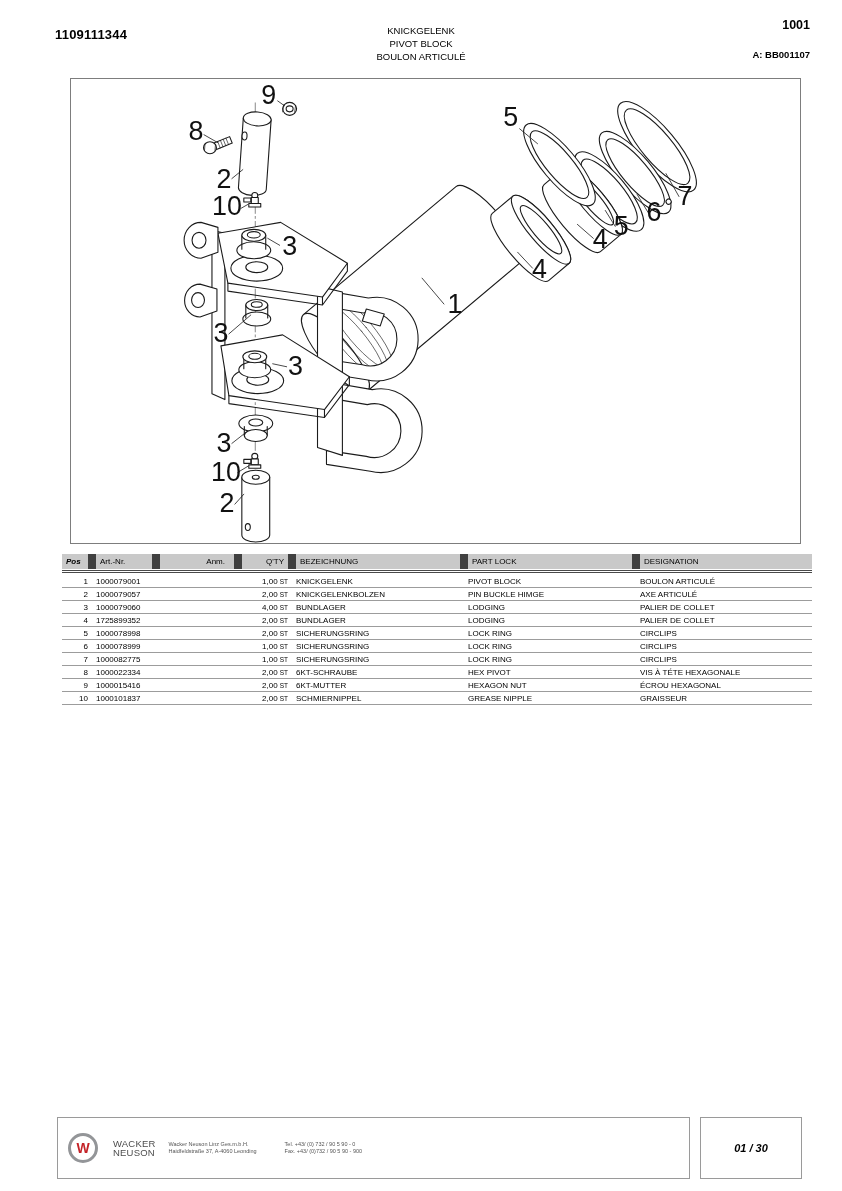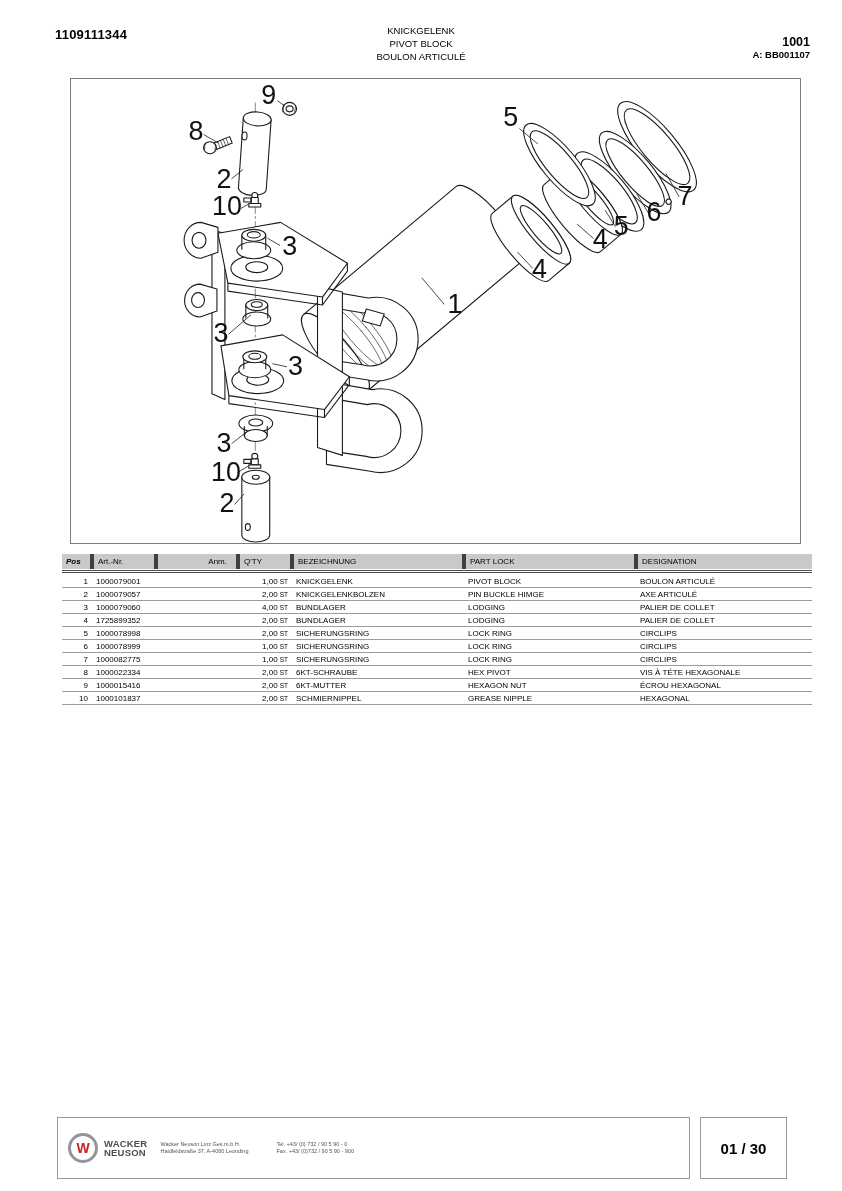--- a/index.html
+++ b/index.html
@@ -3,48 +3,48 @@
 <meta charset="utf-8">
 <style>
   * { margin:0; padding:0; box-sizing:border-box; }
   html,body { background:#fff; }
   body { font-family:"Liberation Sans","DejaVu Sans",sans-serif; color:#000; }
   .page { position:relative; width:842px; height:1191px; background:#fff; overflow:hidden; }
 
   
   .doc-number { position:absolute; left:55px; top:27px; font-size:13px; font-weight:bold; letter-spacing:.2px; }
   .title-block { position:absolute; left:0; right:0; top:24px; text-align:center; font-size:9.5px; line-height:13px; }
-  .page-code { position:absolute; right:32px; top:35px; font-size:12.5px; font-weight:bold; text-align:right; }
+  .page-code { position:absolute; right:32px; top:18px; font-size:12.5px; font-weight:bold; text-align:right; }
   .revision { position:absolute; right:32px; top:49px; font-size:9.5px; font-weight:bold; text-align:right; }
 
   
   .diagram-panel { position:absolute; left:70px; top:78px; width:731px; height:466px; border:1.5px solid #7d7d7d; background:#fff; }
   .diagram-panel svg { display:block; width:100%; height:100%; }
   .callout { font-family:"Liberation Sans","DejaVu Sans",sans-serif; font-size:27px; fill:#111; }
 
   
   .parts-table { position:absolute; left:62px; top:554px; width:750px; border-collapse:collapse; font-size:8px; color:#000; }
-  .parts-table th { background:#c9c9c9; font-weight:normal; text-align:left; padding:3px 4px 3px 4px; border-left:4px solid #404040; }
+  .parts-table th { background:#c9c9c9; font-weight:normal; text-align:left; padding:3px 4px 3px 4px; border-left:8px solid #404040; }
   .parts-table th.first { border-left:none; font-weight:bold;font-style:italic; }
   .parts-table th.anm { text-align:right; padding-right:9px; }
-  .parts-table th.qty { text-align:left; }
+  .parts-table th.qty { text-align:right; }
   .parts-table tr.rule td { border-bottom:3px double #4a4a4a; height:2px; padding:0; }
   .parts-table tbody td { padding:1.5px 4px; border-bottom:1px solid #9c9c9c; vertical-align:bottom; }
   .parts-table tbody tr:first-child td { padding-top:4px; }
   .parts-table td.pos { text-align:right; }
   .parts-table td.qty { text-align:right; white-space:nowrap; }
   .parts-table .unit { font-size:6.5px; margin-left:2px; }
 
   
   .footer-box { position:absolute; left:57px; top:1117px; width:633px; height:62px; border:1px solid #9a9a9a; background:#fff; display:flex; align-items:center; }
   .wn-logo { width:30px; height:30px; margin-left:10px; border-radius:50%; border:3.5px solid #939598; background:#fff; display:flex; align-items:center; justify-content:center; font-size:14px; font-weight:bold; color:#c42328; flex:0 0 auto; }
-  .wn-brand { margin-left:6px; font-size:9.5px; font-weight:bold; color:#4d4d4d; line-height:9px; letter-spacing:.2px; flex:0 0 auto; }
+  .wn-brand { margin-left:15px; font-size:9.5px; font-weight:normal; color:#4d4d4d; line-height:9px; letter-spacing:.2px; flex:0 0 auto; }
   .wn-address { margin-left:13px; font-size:5.5px; color:#555; line-height:7.5px; flex:0 0 auto; }
   .wn-phone { margin-left:28px; font-size:5.5px; color:#555; line-height:7.5px; flex:0 0 auto; }
-  .page-box { position:absolute; left:700px; top:1117px; width:87px; height:62px; border:1px solid #9a9a9a; background:#fff; display:flex; align-items:center; justify-content:center; font-size:15px; font-weight:bold; }
+  .page-box { position:absolute; left:700px; top:1117px; width:102px; height:62px; border:1px solid #9a9a9a; background:#fff; display:flex; align-items:center; justify-content:center; font-size:11px; font-weight:bold;font-style:italic; }
 </style>
 </head>
 <body>
 
 <div class="page">
 
   <div class="doc-number">1109111344</div>
   <div class="title-block">
     <div>KNICKGELENK</div>
     <div>PIVOT BLOCK</div>
@@ -338,21 +338,21 @@
         <td>HEXAGON NUT</td>
         <td>ÉCROU HEXAGONAL</td>
       </tr>
       <tr>
         <td class="pos">10</td>
         <td>1000101837</td>
         <td></td>
         <td class="qty"><span>2,00</span><span class="unit">ST</span></td>
         <td>SCHMIERNIPPEL</td>
         <td>GREASE NIPPLE</td>
-        <td>HEXAGONAL</td>
+        <td>GRAISSEUR</td>
       </tr>
     </tbody>
   </table>
 
   <div class="footer-box">
     <div class="wn-logo">
       <span>W</span>
     </div>
     <div class="wn-brand">
       <div>WACKER</div>

